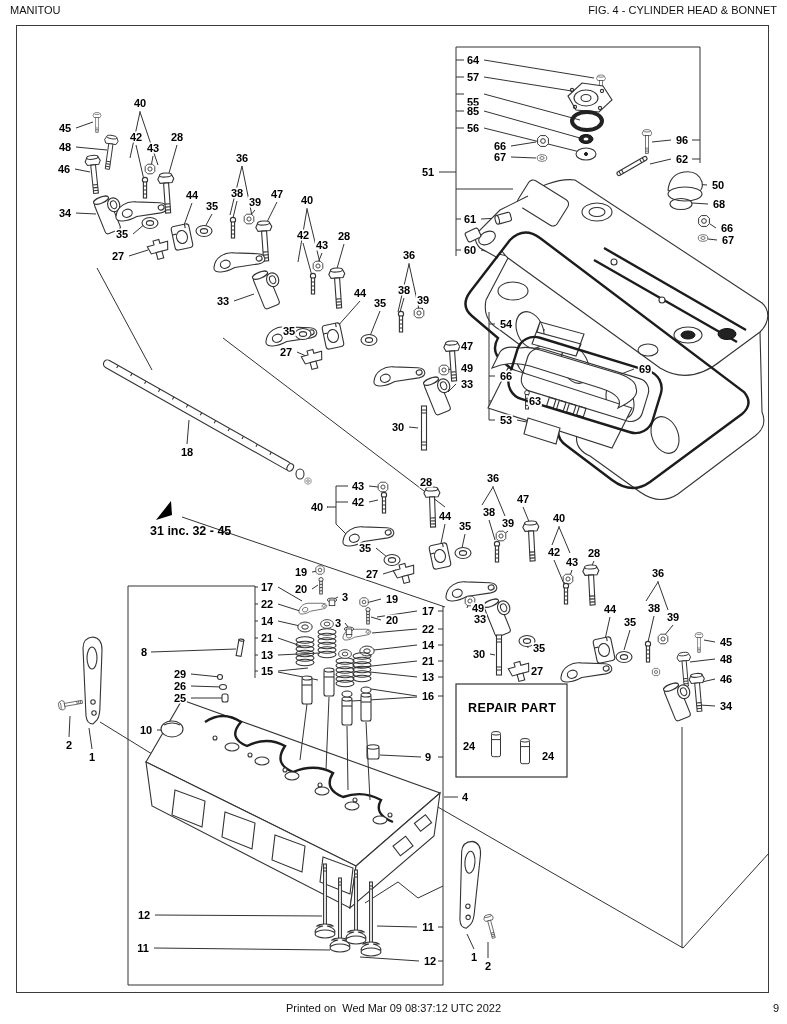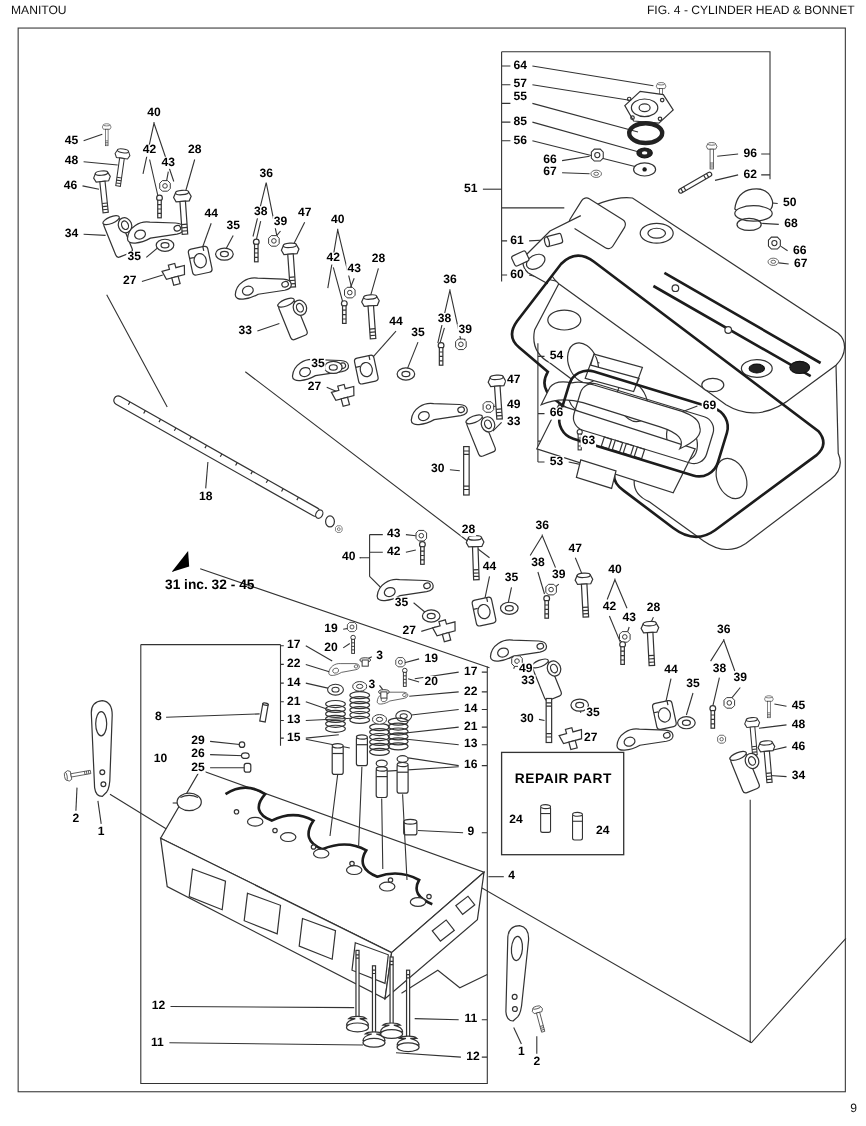--- a/index.html
+++ b/index.html
@@ -487,21 +487,21 @@
     <g>
       <rect x="456" y="684" width="111" height="93" fill="#fff" stroke="#333" stroke-width="1.2"></rect>
       <use href="#sym-guide" transform="translate(496,745) scale(0.9)"></use>
       <use href="#sym-guide" transform="translate(525,752) scale(0.9)"></use>
     </g>
   </svg>
 
   <div id="callout-layer">
       <div class="callout" style="left: 473px; top: 60px;">64</div>
       <div class="callout" style="left: 473px; top: 77px;">57</div>
-      <div class="callout" style="left: 473px; top: 88px;">55</div>
+      <div class="callout" style="left: 473px; top: 102px;">55</div>
       <div class="callout" style="left: 473px; top: 111px;">85</div>
       <div class="callout" style="left: 473px; top: 128px;">56</div>
       <div class="callout" style="left: 500px; top: 146px;">66</div>
       <div class="callout" style="left: 500px; top: 157px;">67</div>
       <div class="callout" style="left: 428px; top: 172px;">51</div>
       <div class="callout" style="left: 470px; top: 219px;">61</div>
       <div class="callout" style="left: 470px; top: 250px;">60</div>
       <div class="callout" style="left: 682px; top: 140px;">96</div>
       <div class="callout" style="left: 682px; top: 159px;">62</div>
       <div class="callout" style="left: 718px; top: 185px;">50</div>
@@ -582,21 +582,21 @@
       <div class="callout" style="left: 267px; top: 587px;">17</div>
       <div class="callout" style="left: 267px; top: 604px;">22</div>
       <div class="callout" style="left: 267px; top: 621px;">14</div>
       <div class="callout" style="left: 267px; top: 638px;">21</div>
       <div class="callout" style="left: 267px; top: 655px;">13</div>
       <div class="callout" style="left: 267px; top: 671px;">15</div>
       <div class="callout" style="left: 144px; top: 652px;">8</div>
       <div class="callout" style="left: 180px; top: 674px;">29</div>
       <div class="callout" style="left: 180px; top: 686px;">26</div>
       <div class="callout" style="left: 180px; top: 698px;">25</div>
-      <div class="callout" style="left: 146px; top: 690px;">10</div>
+      <div class="callout" style="left: 146px; top: 730px;">10</div>
       <div class="callout" style="left: 69px; top: 745px;">2</div>
       <div class="callout" style="left: 92px; top: 757px;">1</div>
       <div class="callout" style="left: 392px; top: 599px;">19</div>
       <div class="callout" style="left: 392px; top: 620px;">20</div>
       <div class="callout" style="left: 338px; top: 623px;">3</div>
       <div class="callout" style="left: 428px; top: 611px;">17</div>
       <div class="callout" style="left: 428px; top: 629px;">22</div>
       <div class="callout" style="left: 428px; top: 645px;">14</div>
       <div class="callout" style="left: 428px; top: 661px;">21</div>
       <div class="callout" style="left: 428px; top: 677px;">13</div>
@@ -609,14 +609,15 @@
       <div class="callout" style="left: 430px; top: 961px;">12</div>
       <div class="callout" style="left: 474px; top: 957px;">1</div>
       <div class="callout" style="left: 488px; top: 966px;">2</div>
       <div class="callout" style="left: 469px; top: 746px;">24</div>
       <div class="callout" style="left: 548px; top: 756px;">24</div>
     </div>
 
   <div id="inc-note">31  inc. 32 - 45</div>
   <div id="repair-title">REPAIR PART</div>
 
+  <div id="printed" class="ftr">Printed on  Wed Mar 09 08:37:12 UTC 2022</div>
   <div id="pageno" class="ftr">9</div>
 </div>
 
 </body></html>

